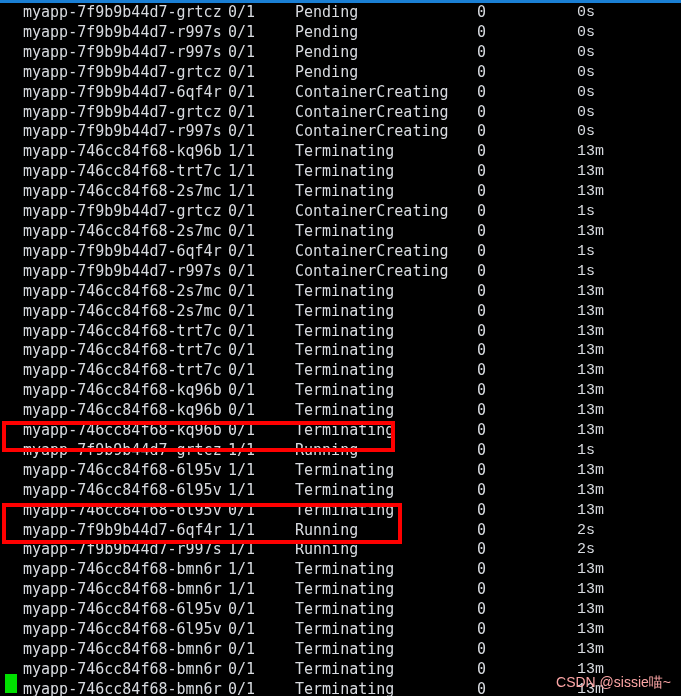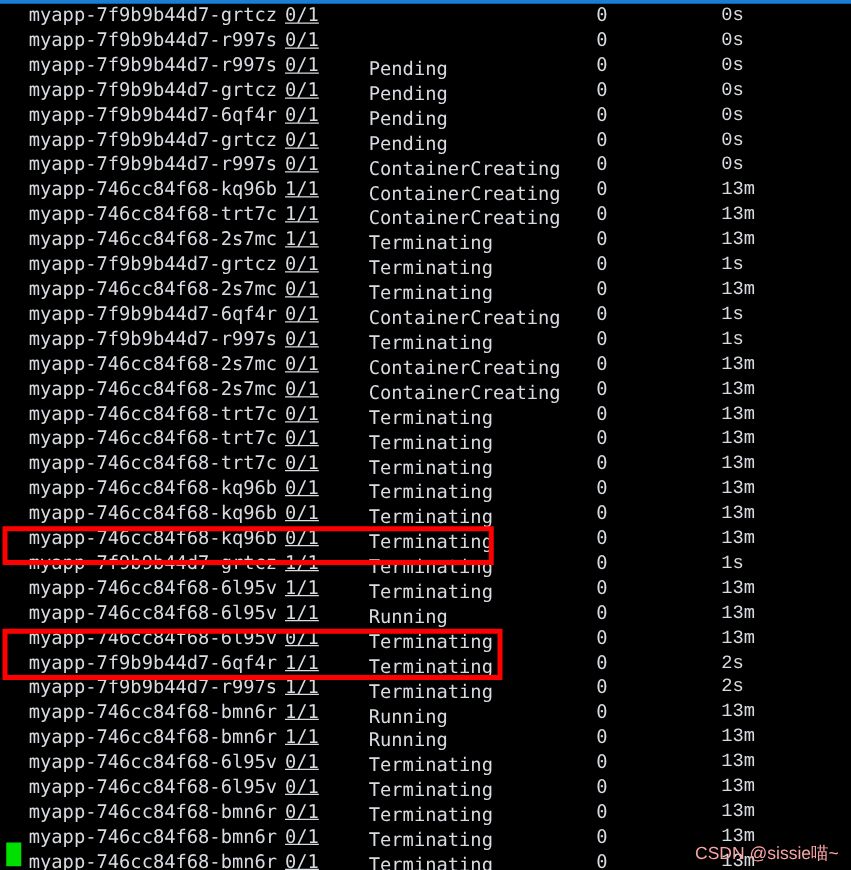--- a/index.html
+++ b/index.html
@@ -30,22 +30,22 @@
     white-space: pre;
     font-size: 15px;
     color: #d8dbe0;
   }
   .col {
     position: absolute;
     top: 0;
     white-space: pre;
   }
   .c-name  { left: 23px; }
-  .c-ready { left: 228px; text-decoration: underline; }
-  .c-status{ left: 295px; margin-top: 43px; }
+  .c-ready { left: 228px; }
+  .c-status{ left: 295px; }
   .c-restarts { left: 477px; }
   .c-age   { left: 577px; font-family: Liberation Mono, monospace; }
 
   .highlight-box {
     position: absolute;
     border: 4px solid #ff0000;
     box-sizing: border-box;
     pointer-events: none;
     background: transparent;
   }

